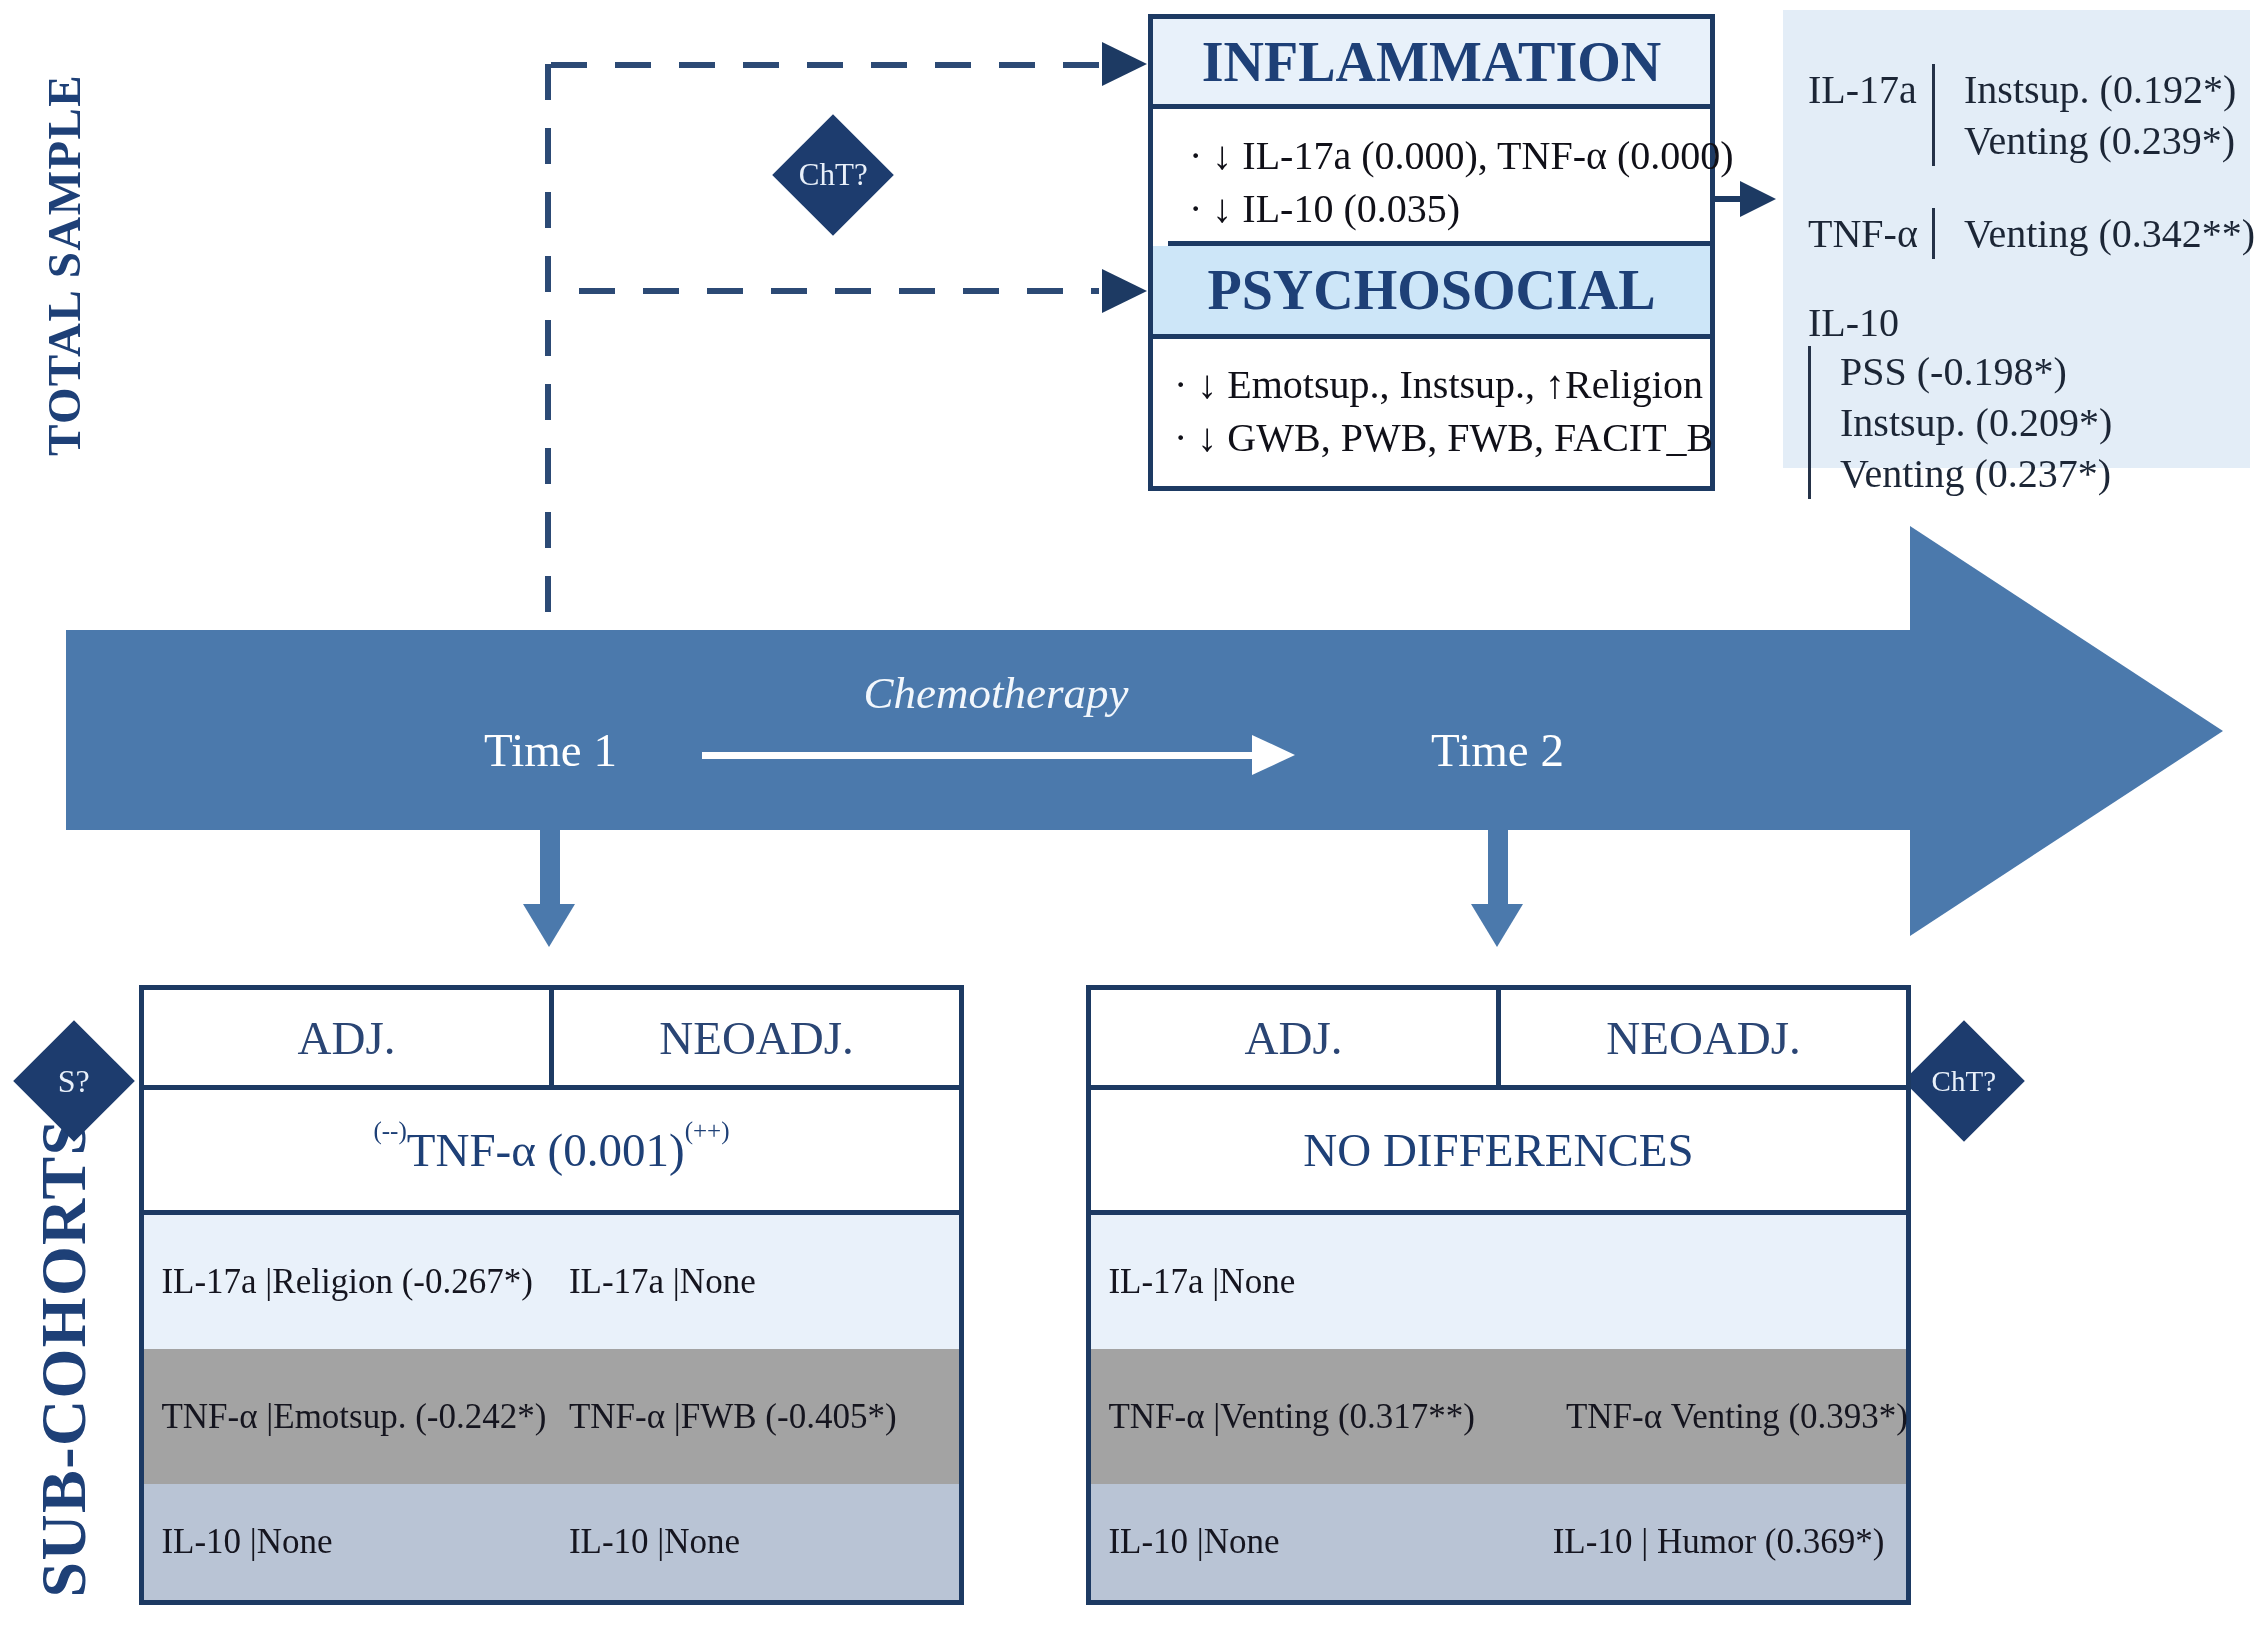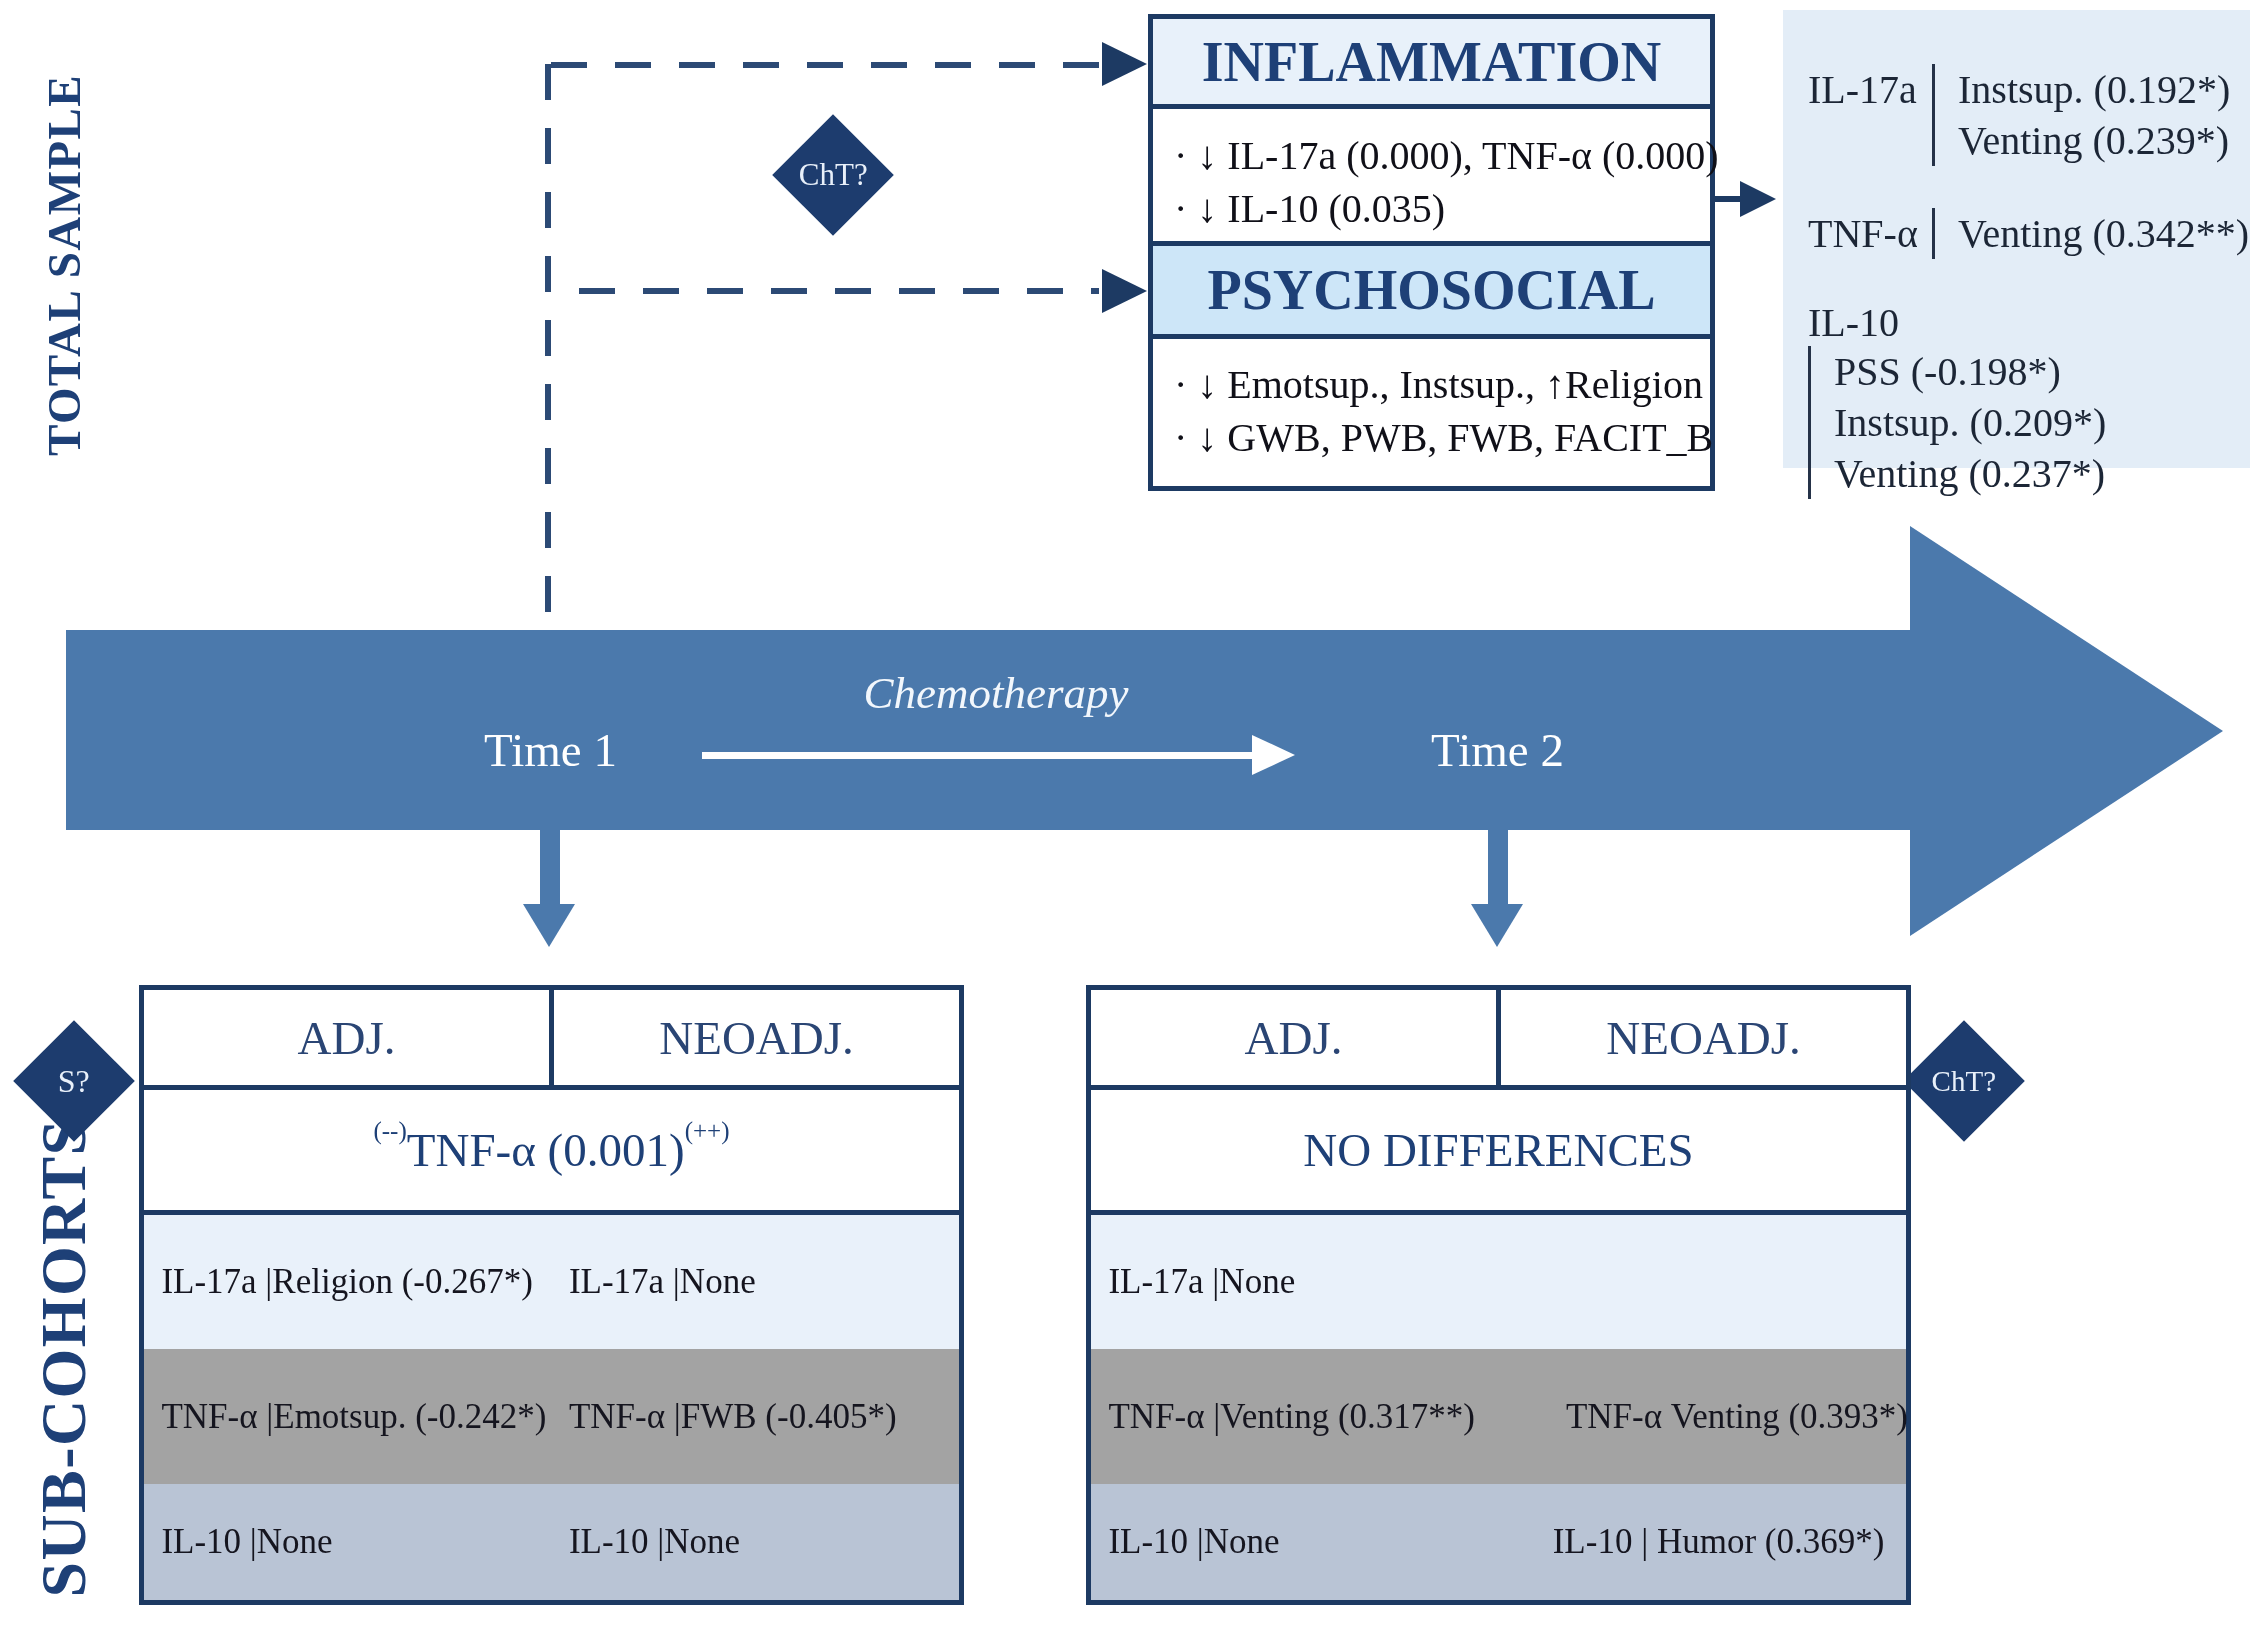--- a/index.html
+++ b/index.html
@@ -33,21 +33,21 @@
     display:flex;align-items:center;justify-content:center;
     font-size:56px;font-weight:bold;color:#1e4077;border-bottom:5.6px solid #1d3a63;
   }
   .box-content{padding:19.5px 0 0 21px;border-bottom:5.6px solid #1d3a63;}
   .box-content.last{border-bottom:none;flex:1;}
   .bullet-line{font-size:40px;color:#101018;line-height:53px;white-space:nowrap;}
   
   #results-panel{left:1783px;top:10.4px;width:467px;height:458px;background:#e3edf7;}
   .panel-entry{position:absolute;display:flex;align-items:stretch;left:25px;}
   .panel-name{width:124px;font-size:40px;color:#1c2636;padding-top:1.4px;}
-  .panel-values{border-left:3.5px solid #253248;padding-left:23px;font-size:40px;color:#1c2636;line-height:51px;white-space:nowrap;}
+  .panel-values{border-left:3.5px solid #253248;padding-left:29px;font-size:40px;color:#1c2636;line-height:51px;white-space:nowrap;}
   
   #arrow-body{left:66px;top:630px;width:1844px;height:200px;background:#4b79ac;}
   #arrow-head{left:1910px;top:526px;width:0;height:0;border-top:205px solid transparent;border-bottom:205px solid transparent;border-left:313px solid #4b79ac;}
   .time-label{width:279px;text-align:center;color:#ffffff;font-size:47px;}
   #chemo-label{width:418px;text-align:center;color:#f2f7fc;font-size:45px;font-style:italic;}
   .down-arrow-shaft{width:19.5px;height:75px;background:#4b79ac;}
   
   .sc-table{
     top:985px;width:825px;height:620px;border:5.6px solid #1d3a63;background:#ffffff;
     box-sizing:border-box;display:flex;flex-direction:column;position:absolute;
@@ -77,21 +77,21 @@
   <div class="abs tri-right" style="left:1102px;top:42px;"></div>
   <div class="abs dash-h" style="left:579px;top:288px;width:520px;"></div>
   <div class="abs tri-right" style="left:1102px;top:269px;"></div>
 
   <div class="abs diamond" style="left:790px;top:132px;width:86px;height:86px;">
     <span>ChT?</span>
   </div>
 
   <div class="abs" id="info-boxes">
     <div class="box-header" style="height:85px;background:#e8f1fa;">INFLAMMATION</div>
-    <div class="box-content" style="height:112px;">
+    <div class="box-content" style="height:112px;margin-left:15px;">
       <div class="bullet-line">· ↓ IL-17a (0.000), TNF-α (0.000)</div>
       <div class="bullet-line">· ↓ IL-10 (0.035)</div>
     </div>
     <div class="box-header" style="height:88px;background:#cde6f8;">PSYCHOSOCIAL</div>
     <div class="box-content last">
       <div class="bullet-line">· ↓ Emotsup., Instsup., ↑Religion</div>
       <div class="bullet-line">· ↓ GWB, PWB, FWB, FACIT_B</div>
     </div>
   </div>
 

